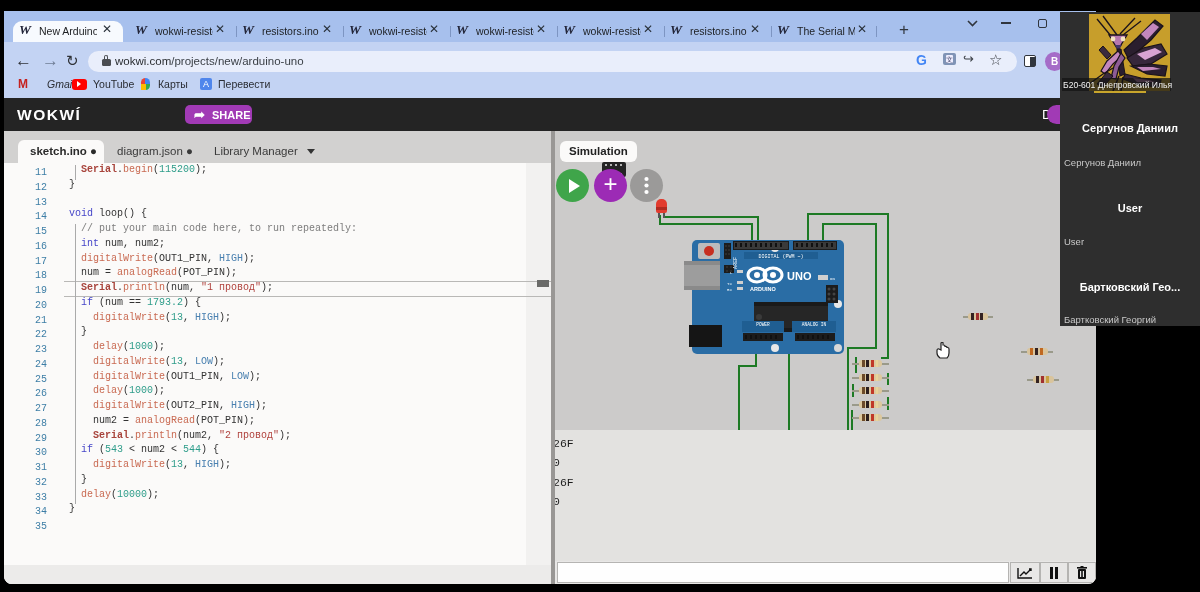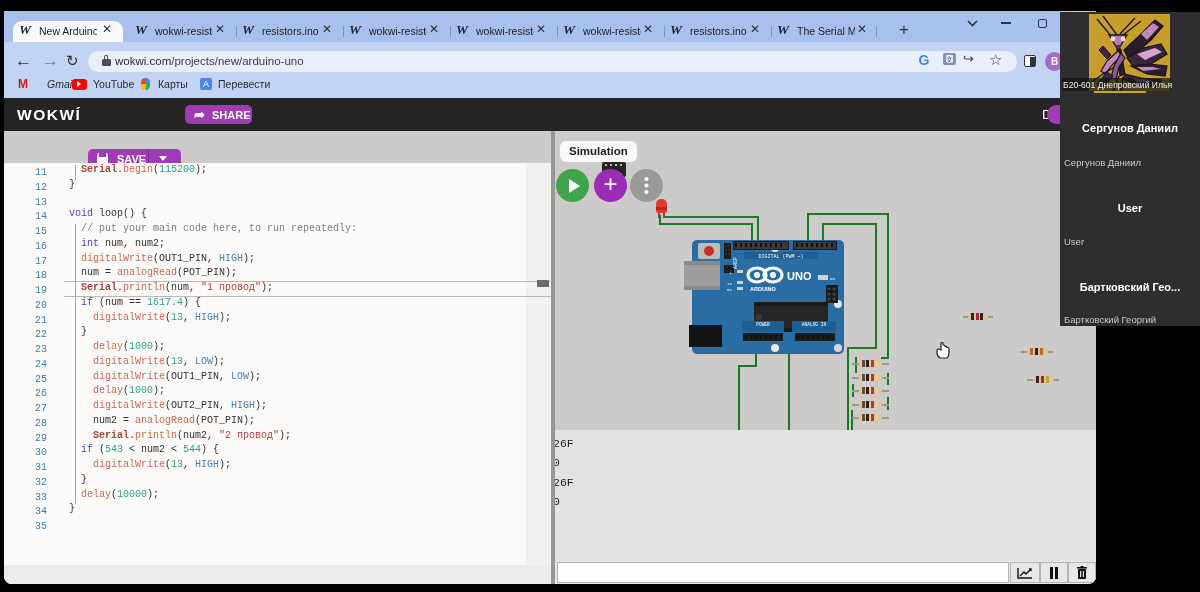--- a/index.html
+++ b/index.html
@@ -11,21 +11,21 @@
 .tab { position:absolute; top:10px; height:21px; width:107px; font-size:10.5px; color:#1c1e21; }
 .fav { position:absolute; left:6px; top:2px; font-family:"Liberation Serif",serif; font-weight:bold; font-style:italic; font-size:13.5px; color:#23263a; line-height:14px;}
 .ttl { position:absolute; left:26px; top:4px; white-space:nowrap; overflow:hidden; max-width:58px; }
 .x { position:absolute; right:11px; top:1px; font-size:12px; color:#283039; }
 .tabsep { position:absolute; top:15px; width:1px; height:11px; background:#7d95c2; }
 #activetab { position:absolute; left:9px; top:10px; width:110px; height:21px; background:#f7fafe; border-radius:9px 9px 0 0; }
 
 #toolbar { position:absolute; left:0; top:31px; width:1092px; height:30px; background:#c3d3f3; }
 #bookmarks { position:absolute; left:0; top:61px; width:1092px; height:26px; background:#c3d3f3; }
 .navic { position:absolute; top:4px; font-size:15px; color:#3f4349; }
-#urlpill { position:absolute; left:84px; top:9px; width:929px; height:21px; border-radius:11px; background:#e9eefb;text-align:center; }
+#urlpill { position:absolute; left:84px; top:9px; width:929px; height:21px; border-radius:11px; background:#e9eefb; }
 .bkm { position:absolute; top:6px; font-size:10.5px; color:#2a2d33; }
 
 #wokwihdr { position:absolute; left:0; top:87px; width:1092px; height:33px; background:#242424; }
 .purplebtn { position:absolute; top:7px; height:19px; background:#a13ab5; border-radius:5px; color:#fff; font-size:11px; font-weight:bold; }
 
 #edtabs { position:absolute; left:0; top:120px; width:551px; height:32px; background:#d2d1d0; }
 #edtab1 { position:absolute; left:14px; top:9px; width:86px; height:23px; background:#fbfaf9; border-radius:6px 6px 0 0; }
 .edlbl { position:absolute; top:14px; font-size:11.5px; font-weight:bold; color:#2a2a2a; white-space:nowrap; }
 
 #editor { position:absolute; left:0; top:152px; width:522px; height:518px; background:#fbfaf9; overflow:hidden; }
@@ -152,20 +152,27 @@
         <div style="position:absolute;left:29px;top:4px;">SAVE</div>
         <div style="position:absolute;left:60px;top:0;width:1px;height:19px;background:#8526a0;"></div>
         <div style="position:absolute;left:71px;top:7px;width:0;height:0;border-left:4.5px solid transparent;border-right:4.5px solid transparent;border-top:5.5px solid #fff;"></div>
       </div>
       <div class="purplebtn" style="left:181px;width:67px;">
         <div style="position:absolute;left:9px;top:2px;font-size:13px;">➦</div>
         <div style="position:absolute;left:27px;top:4px;">SHARE</div>
       </div>
       <div style="position:absolute;left:996px;top:9px;font-size:13.5px;color:#fff;margin-left:42px;">Docs</div>
       <div class="purplebtn" style="left:1043px;width:49px;border-radius:12px;"></div>
+    </div>
+    <div id="edtabs">
+      <div id="edtab1"></div>
+      <div class="edlbl" style="left:26px;">sketch.ino ●</div>
+      <div class="edlbl" style="left:113px;font-weight:normal;color:#3a3a3a;">diagram.json ●</div>
+      <div class="edlbl" style="left:210px;font-weight:normal;color:#3a3a3a;">Library Manager</div>
+      <div style="position:absolute;left:303px;top:18px;width:0;height:0;border-left:4px solid transparent;border-right:4px solid transparent;border-top:5px solid #333;"></div>
     </div>
     <div id="editor">
       <div id="hlline" style="position:absolute;left:60px;top:118px;width:462px;height:16px;border-top:1px solid #b9b8b6;border-bottom:1px solid #b9b8b6;"></div>
       <div style="position:absolute;left:71px;top:2px;width:1px;height:15px;background:#aaa;"></div>
       <div style="position:absolute;left:71px;top:61px;width:1px;height:280px;background:#aaa;"></div>
       <div id="gutter">11
 12
 13
 14
 15
@@ -191,21 +198,21 @@
 35</div>
       <div id="code" style="left:65px;top:0;">  <span class="se">Serial</span>.<span class="fn">begin</span>(<span class="nu">115200</span>);
 }
 
 <span class="kw">void</span> loop() {
   <span class="cm">// put your main code here, to run repeatedly:</span>
   <span class="kw">int</span> num, num2;
   <span class="fn">digitalWrite</span>(OUT1_PIN, <span class="hl">HIGH</span>);
   num = <span class="fn">analogRead</span>(POT_PIN);
   <span class="se">Serial</span>.<span class="fn">println</span>(num, <span class="st">"1 провод"</span>);
-  <span class="kw">if</span> (num == <span class="nu">1617.4</span>) {
+  <span class="kw">if</span> (num == <span class="nu">1793.2</span>) {
     <span class="fn">digitalWrite</span>(<span class="nu">13</span>, <span class="hl">HIGH</span>);
   }
     <span class="fn">delay</span>(<span class="nu">1000</span>);
     <span class="fn">digitalWrite</span>(<span class="nu">13</span>, <span class="hl">LOW</span>);
     <span class="fn">digitalWrite</span>(OUT1_PIN, <span class="hl">LOW</span>);
     <span class="fn">delay</span>(<span class="nu">1000</span>);
     <span class="fn">digitalWrite</span>(OUT2_PIN, <span class="hl">HIGH</span>);
     num2 = <span class="fn">analogRead</span>(POT_PIN);
     <span class="se">Serial</span>.<span class="fn">println</span>(num2, <span class="st">"2 провод"</span>);
   <span class="kw">if</span> (<span class="nu">543</span> &lt; num2 &lt; <span class="nu">544</span>) {

